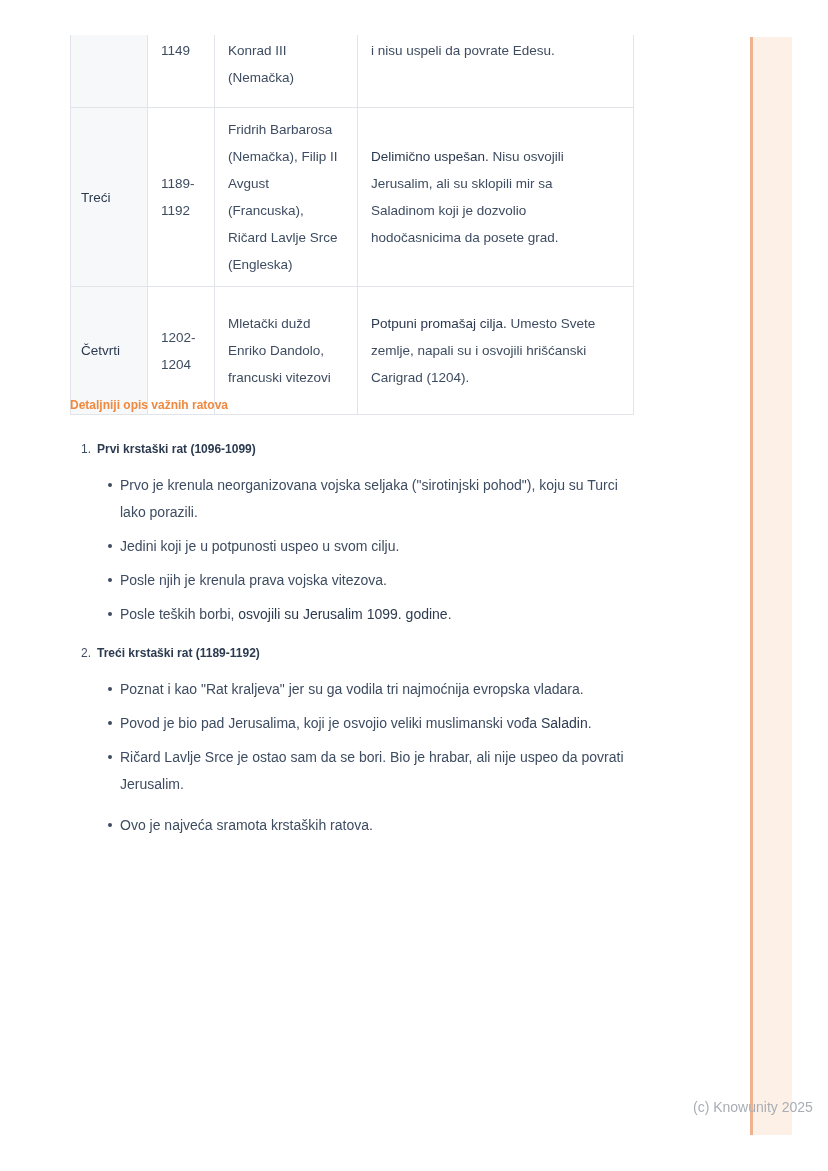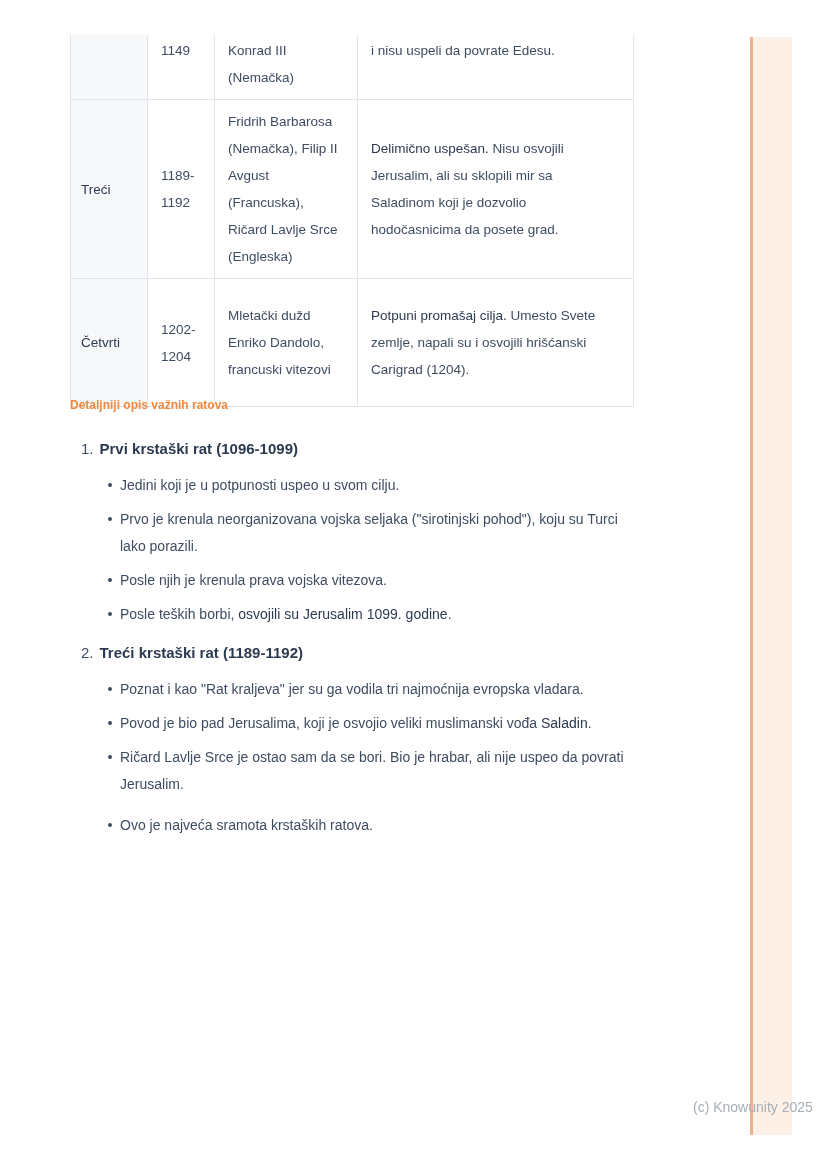--- a/index.html
+++ b/index.html
@@ -27,21 +27,21 @@
   td{
     border:1px solid var(--border);
     vertical-align:middle;
     padding:8px 13px;
     font-size:13.5px;
     line-height:27px;
     color:var(--text);
     overflow:hidden;
   }
   tr.row-0{height:43px;}
-  tr.row-0 td{border-top:none;vertical-align:top;padding-top:2px;padding-bottom:8px;}
+  tr.row-0 td{border-top:none;vertical-align:top;padding-top:2px;padding-bottom:16px;}
   tr.row-1{height:154px;}
   tr.row-2{height:128px;}
   td.cell-name{
     background:var(--colbg);
     font-weight:normal;
     color:var(--dark);
     padding-left:10px;
   }
   .b{font-weight:normal;color:var(--dark);}
   .i{font-style:italic;}
@@ -50,21 +50,21 @@
   .section-heading{
     font-size:12px;
     font-weight:bold;
     color:var(--accent);
     line-height:22px;
     margin:0 0 22px 0;
   }
   .war-item{margin:0 0 14px 0;}
   .war-title{
     padding-left:11px;
-    font-size:15px;
+    font-size:12px;
     line-height:22px;
     color:var(--dark);
   }
   .war-num{font-weight:normal;color:var(--text);margin-right:6px;}
   .war-name{font-weight:bold;}
   ul.war-bullets{list-style:none;margin:12px 0 0 0;padding:0;}
   ul.war-bullets li{
     position:relative;
     padding-left:50px;
     font-size:14px;
@@ -133,22 +133,22 @@
       </tbody>
   </table>
 </div>
 
 <div class="detail">
   <h2 class="section-heading">Detaljniji opis važnih ratova</h2>
   <div id="wars-list">
       <div class="war-item">
         <div class="war-title"><span class="war-num">1.</span><span class="war-name">Prvi krstaški rat (1096-1099)</span></div>
         <ul class="war-bullets">
+          <li><span>Prvo je krenula neorganizovana vojska seljaka ("sirotinjski pohod"), koju su Turci lako porazili.</span></li>
           <li><span>Jedini koji je u potpunosti uspeo u svom cilju.</span></li>
-          <li><span>Prvo je krenula neorganizovana vojska seljaka ("sirotinjski pohod"), koju su Turci lako porazili.</span></li>
           <li><span>Posle njih je krenula prava vojska vitezova.</span></li>
           <li><span>Posle teških borbi, </span><span class="b">osvojili su Jerusalim 1099. godine</span><span>.</span></li>
         </ul>
       </div>
       <div class="war-item">
         <div class="war-title"><span class="war-num">2.</span><span class="war-name">Treći krstaški rat (1189-1192)</span></div>
         <ul class="war-bullets">
           <li><span>Poznat i kao "Rat kraljeva" jer su ga vodila tri najmoćnija evropska vladara.</span></li>
           <li><span>Povod je bio pad Jerusalima, koji je osvojio veliki muslimanski vođa </span><span class="b">Saladin</span><span>.</span></li>
           <li><span>Ričard Lavlje Srce je ostao sam da se bori. Bio je hrabar, ali nije uspeo da povrati Jerusalim.</span></li>

